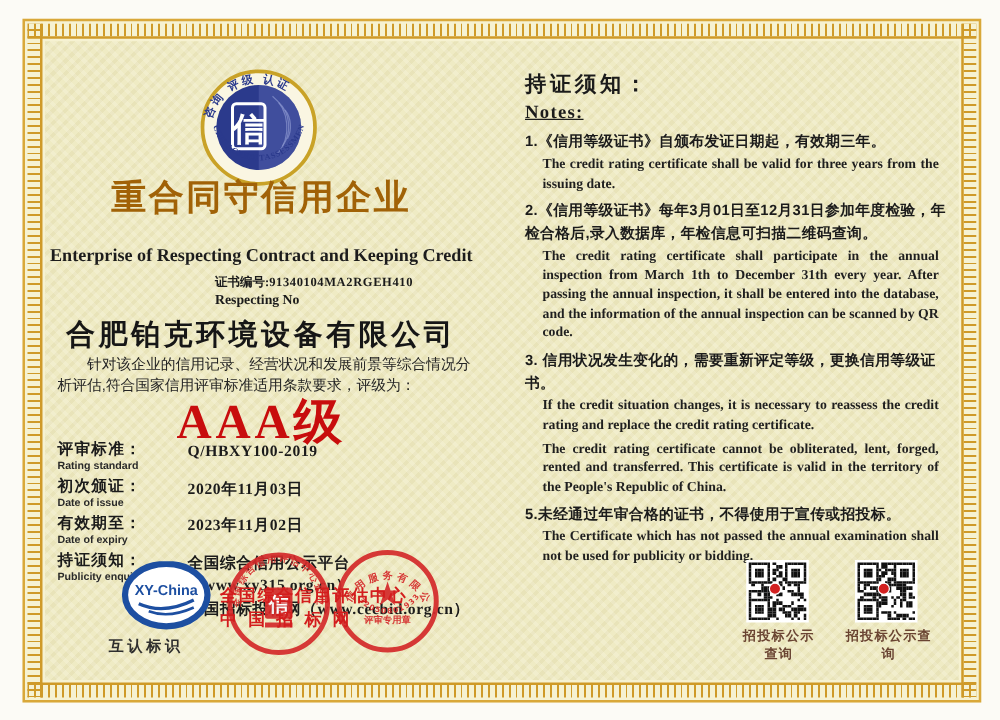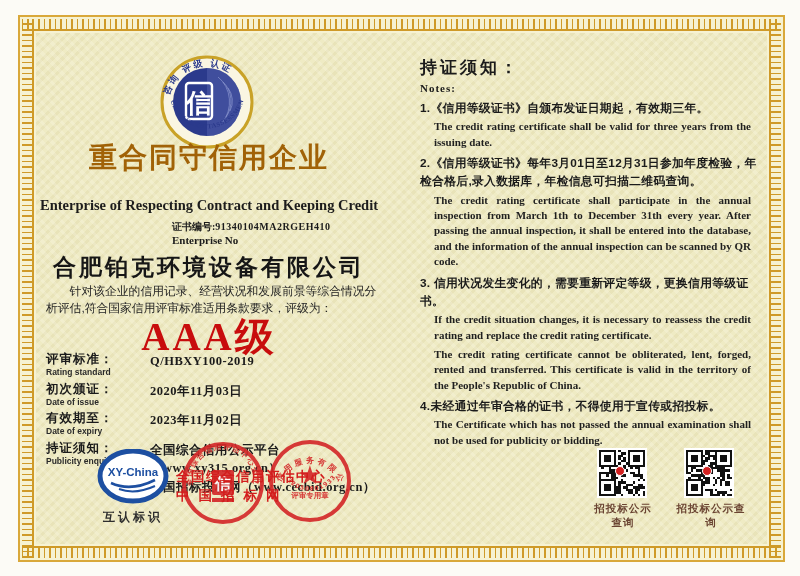--- a/index.html
+++ b/index.html
@@ -43,34 +43,34 @@
     font-size:39px;font-weight:900;letter-spacing:3px;color:#c80d0d;}
   .rows{position:absolute;left:46px;top:351px;width:345px;}
   .row{display:flex;margin-bottom:3.5px;}
   .row .lab{width:104px;flex:none;}
   .row .lab .cn{font-size:12.5px;font-weight:800;letter-spacing:1px;}
   .row .lab .en{font-size:8.5px;font-weight:700;margin-top:-1px;color:#2a2a2a;}
   .row .val{font-size:12.5px;font-weight:800;letter-spacing:.5px;padding-top:1px;line-height:1.5;}
 
   
   .xy-logo{position:absolute;left:97px;top:449px;width:72px;height:56px;}
-  .xy-caption{position:absolute;left:90px;top:509px;width:86px;text-align:center;
+  .xy-caption{position:absolute;left:74px;top:509px;width:86px;text-align:center;
     font-size:12px;font-weight:800;letter-spacing:3px;color:#2e2e2e;}
   .stamp{position:absolute;opacity:.92;}
   .stamp1{left:181px;top:441px;width:84px;height:84px;}
   .stamp2{left:267px;top:439px;width:86px;height:84px;}
   .stamp-overlay{position:absolute;left:176px;top:468px;width:186px;
     color:#d31d1d;font-weight:900;z-index:5;}
   .stamp-overlay .o1{font-size:13.5px;letter-spacing:1.5px;}
   .stamp-overlay .o2{font-size:13.5px;letter-spacing:9px;margin-top:1px;}
 
   
   .notes{position:absolute;left:420px;top:56px;width:348px;}
   .notes-h-cn{font-size:17px;font-weight:900;letter-spacing:3px;}
-  .notes-h-en{font-size:11px;font-weight:700;letter-spacing:1px;margin:3px 0 5px 0;}
+  .notes-h-en{font-size:15px;font-weight:700;letter-spacing:1px;margin:3px 0 5px 0;text-decoration:underline;}
   .note .cn{font-size:11.8px;font-weight:800;line-height:1.55;letter-spacing:.3px;}
   .note .en{font-size:11px;font-weight:700;line-height:1.4;padding-left:14px;
     text-align:justify;color:#1f1f1f;margin:2px 17px 4px 0;}
 
   
   .qr{position:absolute;width:50px;height:50px;background:#fff;padding:2px;box-sizing:border-box;}
   .qr1{left:597px;top:448px;}
   .qr2{left:684px;top:448px;}
   .qr .grid{position:relative;width:46px;height:46px;display:grid;
     grid-template-columns:repeat(19,1fr);grid-template-rows:repeat(19,1fr);}
@@ -112,21 +112,21 @@
   <text font-size="6.6" font-weight="bold" fill="#2b3a8c" letter-spacing="0.6" font-family="'Liberation Serif',serif">
     <textPath href="#arcBottom" startOffset="2%">CHINACREDITASSESSMENT</textPath>
   </text>
 </svg>
 
 <div class="title-cn serif">重合同守信用企业</div>
 <div class="title-en serif">Enterprise of Respecting Contract and Keeping Credit</div>
 
 <div class="certno">
   <div class="l1 serif"><span>证书编号:</span><span class="val">91340104MA2RGEH410</span></div>
-  <div class="l2 serif">Enterprise  No</div>
+  <div class="l2 serif">Respecting  No</div>
 </div>
 
 <div class="company serif">合肥铂克环境设备有限公司</div>
 
 <div class="para">针对该企业的信用记录、经营状况和发展前景等综合情况分析评估,符合国家信用评审标准适用条款要求，评级为：</div>
 
 <div class="rating serif">AAA级</div>
 
 <div class="rows">
   <div class="row">
@@ -217,21 +217,21 @@
     <div class="en serif">The credit rating certificate shall participate in the annual inspection from March 1th to December 31th every year. After passing the annual inspection, it shall be entered into the database, and the information of the annual inspection can be scanned by QR code.</div>
   </div>
   <div class="note">
     <div class="cn">3. 信用状况发生变化的，需要重新评定等级，更换信用等级证书。</div>
     <div class="en serif">If the credit situation changes, it is necessary to reassess the credit rating and replace the credit rating certificate.</div>
   </div>
   <div class="note">
     <div class="en serif">The credit rating certificate cannot be obliterated, lent, forged, rented and transferred. This certificate is valid in the territory of the People's Republic of China.</div>
   </div>
   <div class="note">
-    <div class="cn">4.未经通过年审合格的证书，不得使用于宣传或招投标。</div>
+    <div class="cn">5.未经通过年审合格的证书，不得使用于宣传或招投标。</div>
     <div class="en serif">The Certificate which has not passed the annual examination shall not be used for publicity or bidding.</div>
   </div>
 </div>
 
 <div class="qr qr1">
   <div class="grid" id="qrg1">
       <div class="c"></div>
       <div class="c"></div>
       <div class="c"></div>
       <div class="c"></div>

